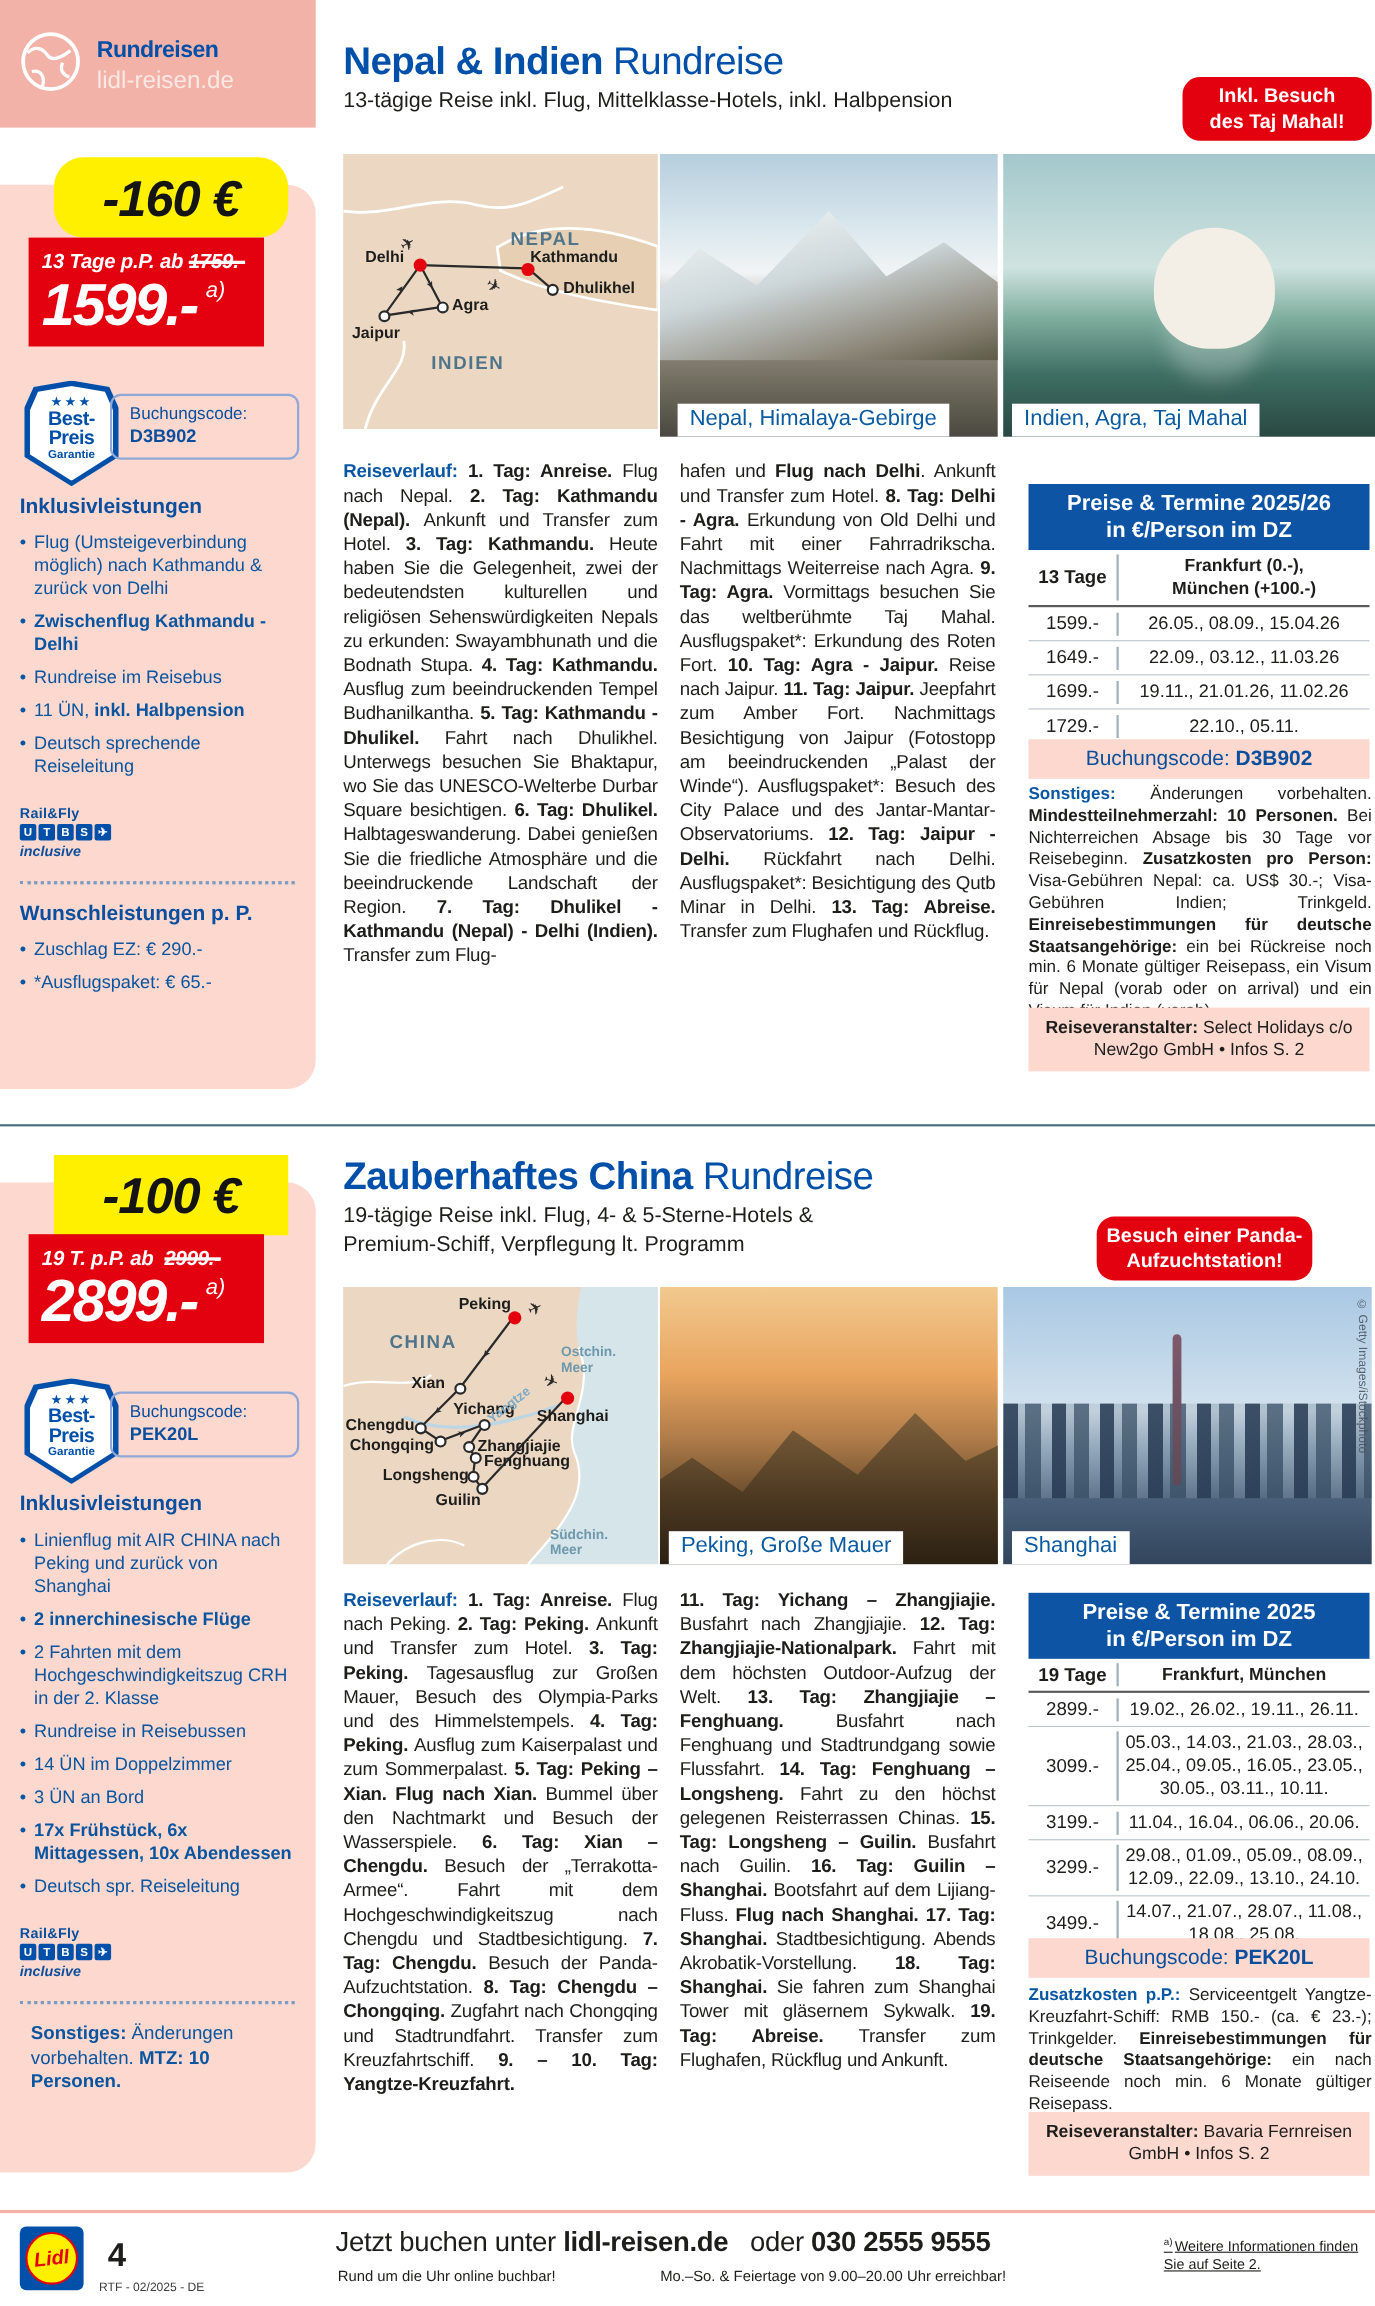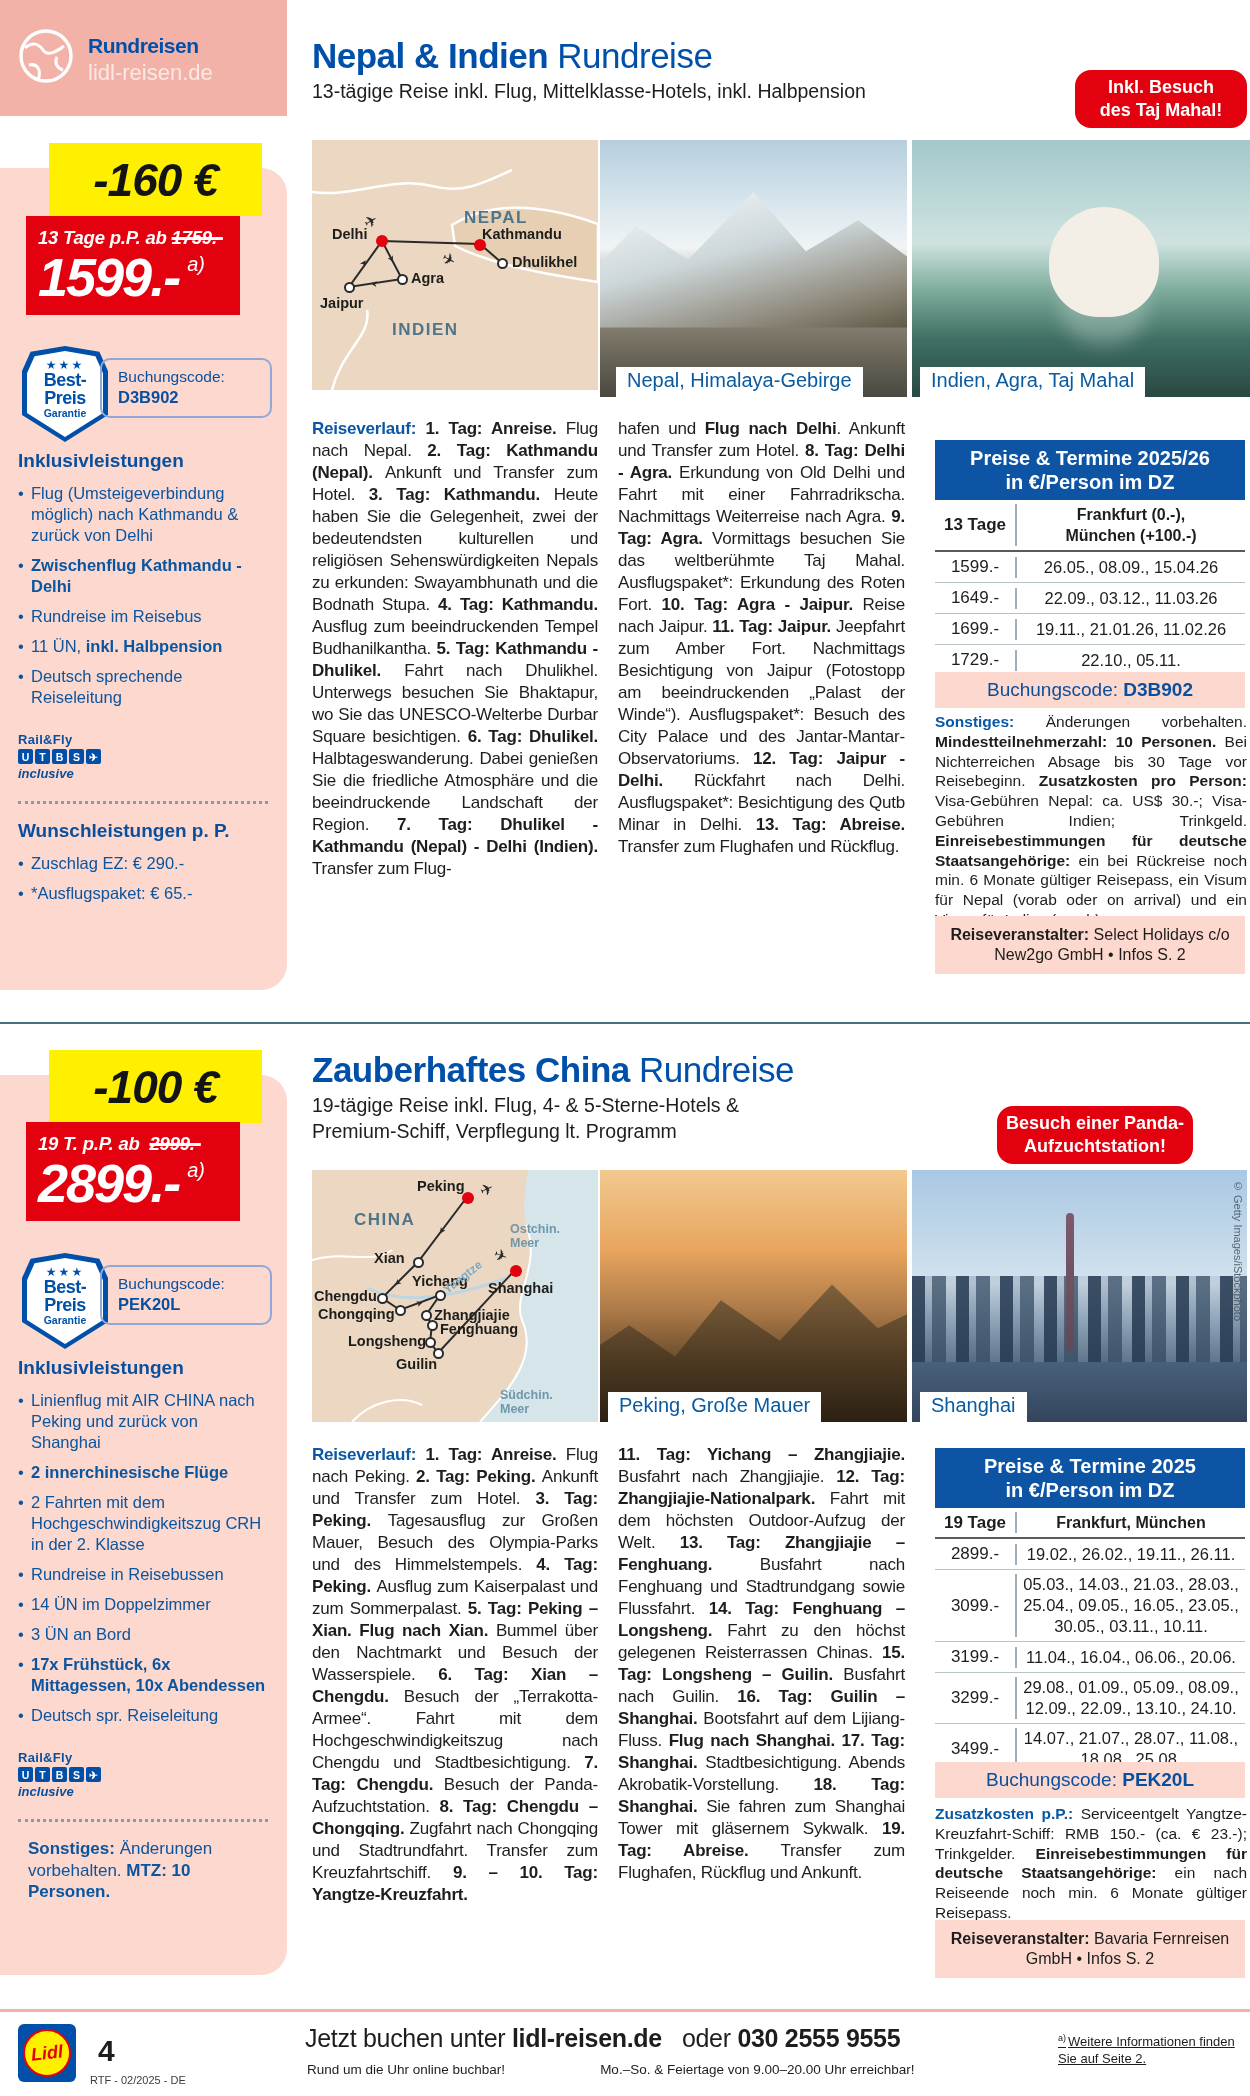--- a/index.html
+++ b/index.html
@@ -187,21 +187,21 @@
       </div>
       <div class="dotted"></div>
       <h3 class="wunsch-title">Wunschleistungen p. P.</h3>
       <ul class="blue-list">
         <li>Zuschlag EZ: € 290.-</li>
         <li>*Ausflugspaket: € 65.-</li>
       </ul>
     </div>
   </aside>
 
-  <div class="disc-badge" style="top:143px;">
+  <div class="disc-badge" style="top:143px;border-radius:27px;">
       <span>-160 €</span>
     </div>
   <div class="price-badge" style="top:216px;">
     <div class="pb-line1"><span>13 Tage p.P. ab</span> <s>1759.-</s></div>
     <div class="pb-line2">
       <span class="pb-price">1599.-</span>
       <span class="pb-note">a)</span>
     </div>
   </div>
 

